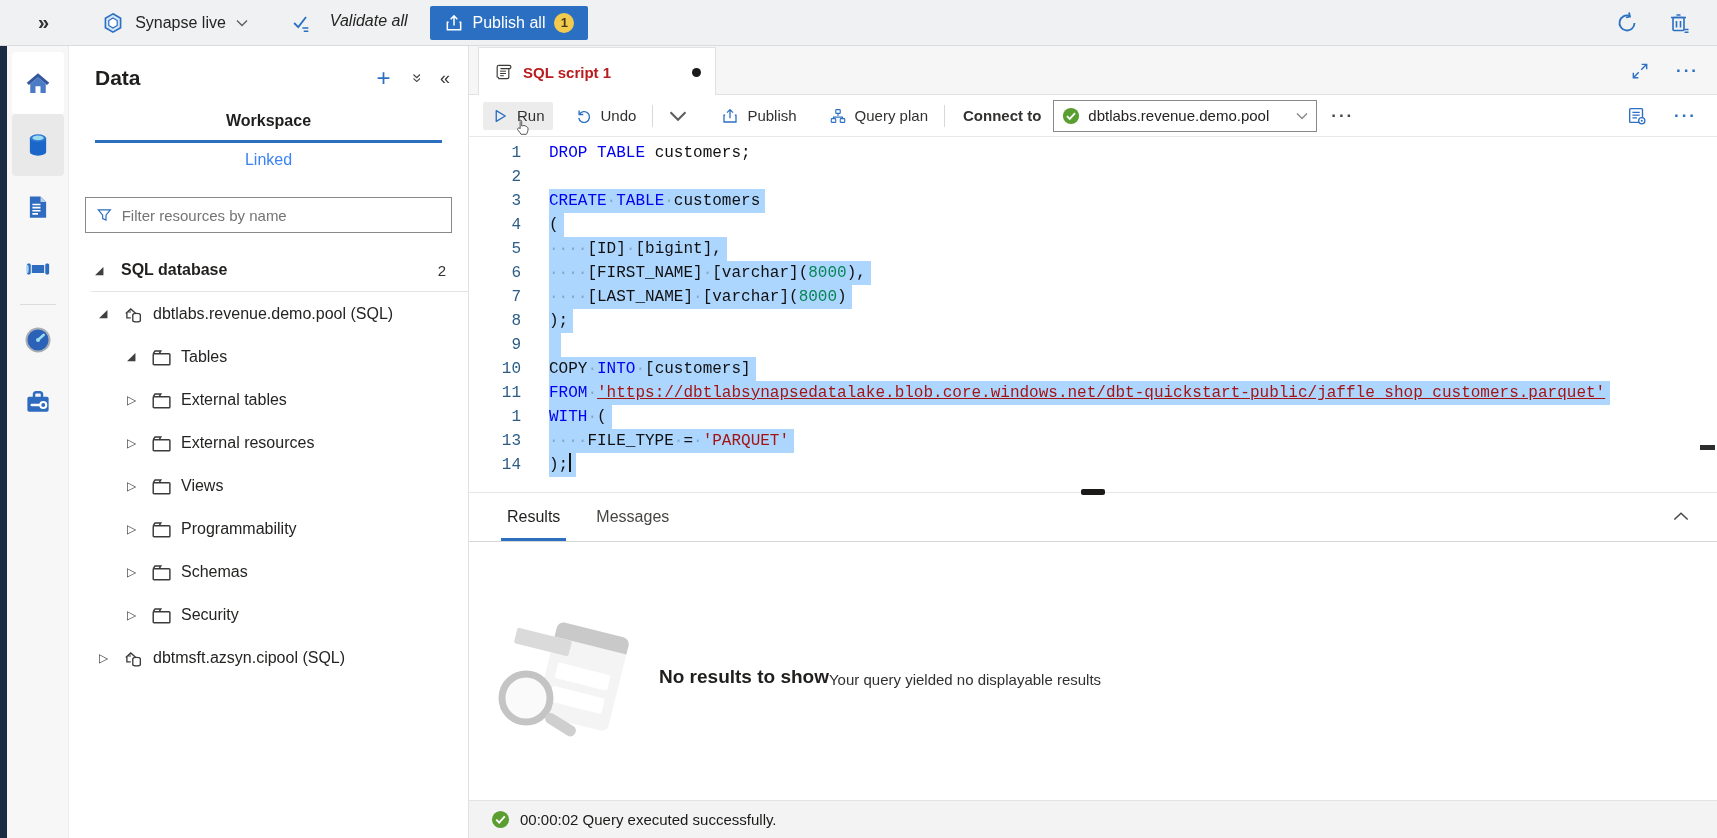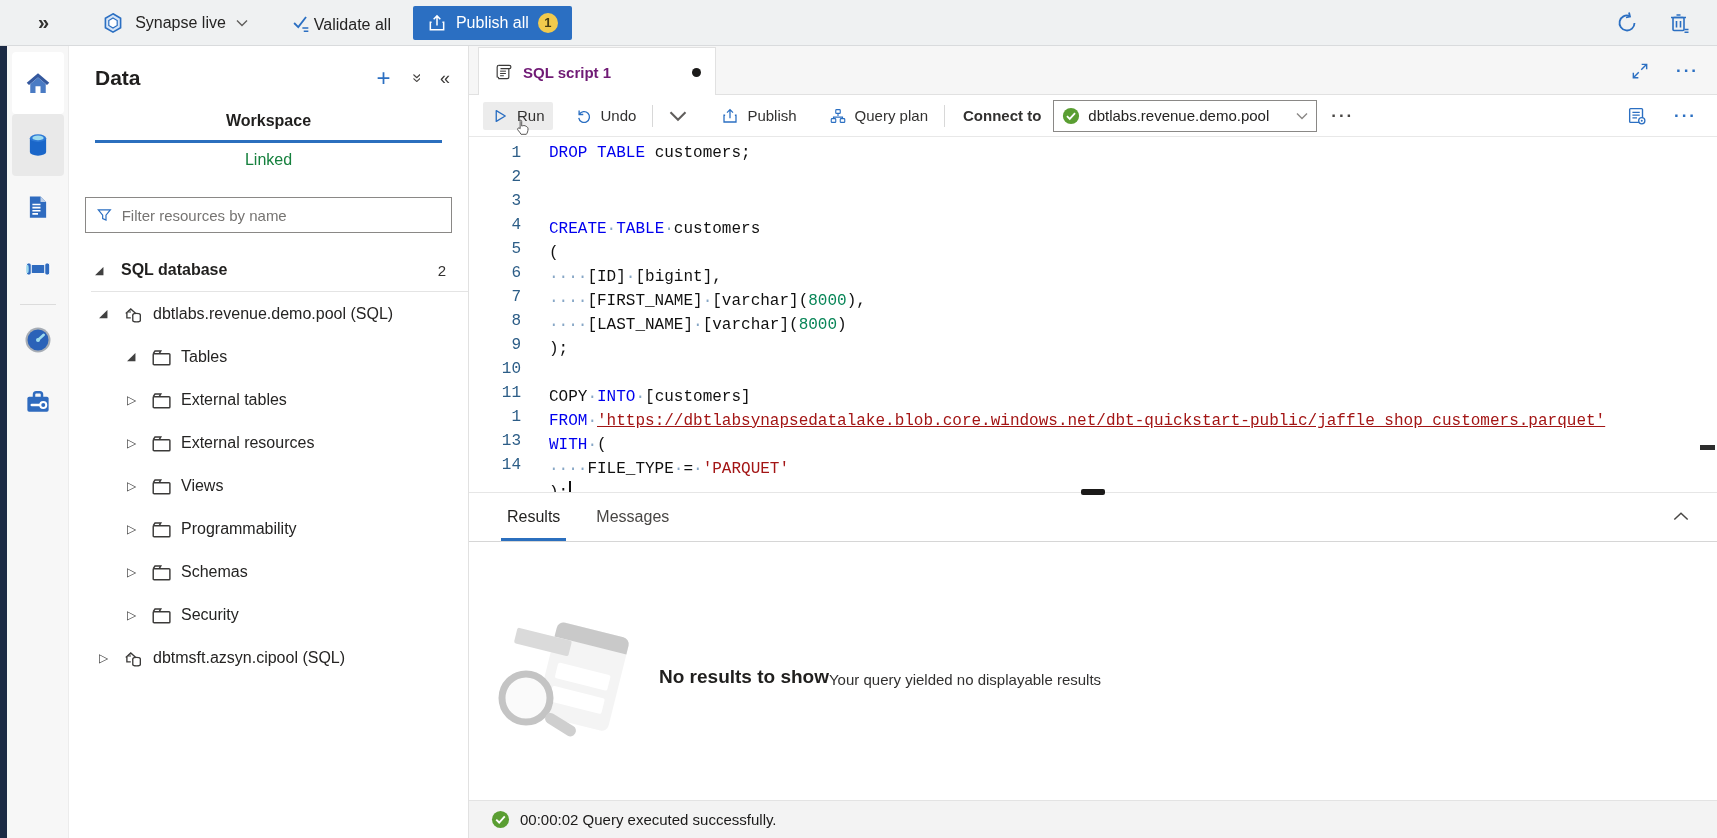--- a/index.html
+++ b/index.html
@@ -6,21 +6,21 @@
   html,body { width:1717px; height:838px; overflow:hidden;
     font-family:"Liberation Sans", sans-serif; background:#fff; color:#252423; }
 
   
   .topbar { position:absolute; left:0; top:0; width:1717px; height:46px;
     background:#eff1f2; border-bottom:1px solid #d9dbdd; display:flex; align-items:center; }
   .tb-collapse { margin-left:38px; font-size:20px; font-weight:bold; color:#323130; cursor:pointer; }
   .env-group { display:flex; align-items:center; margin-left:52px; gap:10px; cursor:pointer; }
   .env-label { font-size:16px; color:#252423; }
   .chev { width:12px; height:8px; }
-  .tb-btn { display:flex; align-items:flex-end; gap:2px; font-size:16px; color:#252423; cursor:pointer; }
+  .tb-btn { display:flex; align-items:flex-start; gap:18px; font-size:16px; color:#252423; cursor:pointer;font-style:italic; }
   .validate { margin-left:42px; }
   .publishall { margin-left:22px; height:34px; padding:0 14px; background:#2b6fc2; border-radius:2px;
     color:#fff; display:flex; align-items:center; gap:9px; font-size:16px; cursor:pointer; }
   .badge { width:20px; height:20px; border-radius:50%; background:#f2ca4d; color:#463c14;
     font-size:13px; font-weight:bold; display:flex; align-items:center; justify-content:center; }
   .tb-right { margin-left:auto; display:flex; align-items:center; gap:28px; padding-right:26px; }
   .tb-icon { width:24px; height:24px; cursor:pointer; }
 
   
   .edgestrip { position:absolute; left:0; top:46px; width:7px; height:792px; background:#1c2b45; }
@@ -36,21 +36,21 @@
   
   .datapanel { position:absolute; left:69px; top:46px; width:400px; height:792px; background:#fff;
     border-right:1px solid #e1e1e1; }
   .dp-head { display:flex; align-items:center; padding:20px 18px 6px 26px; }
   .dp-title { font-size:21px; font-weight:bold; color:#201f1e; }
   .dp-actions { margin-left:auto; display:flex; align-items:center; gap:20px; }
   .dp-plus { font-size:24px; color:#2b6fc2; font-weight:300; line-height:1; cursor:pointer; }
   .dp-dblchev { display:inline-block; transform:rotate(-90deg); font-size:17px; color:#484644; cursor:pointer; }
   .dp-collapse { font-size:18px; color:#3b3a39; cursor:pointer; }
   .dp-tabs { display:flex; margin-top:8px; padding:0 26px;flex-direction:column; }
-  .dp-tab { flex:1; text-align:center; padding:8px 0 10px; font-size:16px; color:#15803d; cursor:pointer;
+  .dp-tab { flex:1; text-align:center; padding:8px 0 10px; font-size:16px; color:#3b82f6; cursor:pointer;
     border-bottom:2px solid transparent; }
   .dp-tab.active { color:#201f1e; font-weight:bold; border-bottom:3px solid #2b6fbe; }
   .dp-filter { margin:16px 16px 0 16px; height:36px; border:1px solid #8a8886; background:#fff;
     display:flex; align-items:center; padding:0 10px; gap:9px; }
   .dp-filter input { border:none; outline:none; font-size:15px; color:#323130; width:100%;
     font-family:"Liberation Sans", sans-serif; }
   .dp-filter input::placeholder { color:#767472; }
   .tree { margin-top:16px; font-size:16px; }
   .tree-section { display:flex; align-items:center; height:42px; padding:0 22px 0 26px; cursor:pointer; }
   .tree-section .label { font-weight:bold; color:#201f1e; margin-left:12px; }
@@ -62,21 +62,21 @@
   .expander { width:14px; display:inline-block; font-size:11px; color:#404040; }
   .tree-row[data-state="expanded"] .expander::before, .tree-section[data-state="expanded"] .expander::before { content:"◢"; }
   .tree-row[data-state="collapsed"] .expander::before, .tree-section[data-state="collapsed"] .expander::before { content:"▷"; font-size:12px; }
   .node-icon { width:20px; height:20px; margin:0 10px 0 10px; flex:none; }
 
   
   .main { position:absolute; left:469px; top:46px; width:1248px; height:792px; display:flex; flex-direction:column; }
   .tabstrip { height:49px; background:#f6f6f6; border-bottom:1px solid #e1e1e1; position:relative; display:flex; }
   .doc-tab { margin-left:9px; width:238px; background:#fff; border:1px solid #e1e1e1; border-bottom:none;
     height:49px; display:flex; align-items:center; padding:0 14px; gap:10px; cursor:pointer; position:relative; top:1px; }
-  .doc-tab .tab-title { font-size:15px; font-weight:bold; color:#701a75; }
+  .doc-tab .tab-title { font-size:15px; font-weight:bold; color:#b91c1c; }
   .dirty-dot { width:9px; height:9px; border-radius:50%; background:#1b1a19; margin-left:auto; }
   .strip-icons { position:absolute; right:18px; top:0; height:49px; display:flex; align-items:center; gap:26px; }
   .strip-icons svg { width:20px; height:20px; cursor:pointer; }
   .dots { color:#2b6fc2; font-size:17px; letter-spacing:2px; font-weight:bold; cursor:pointer; }
 
   .toolbar { height:42px; background:#fff; border-bottom:1px solid #e8e8e8; display:flex; align-items:center;
     font-size:15px; color:#323130; position:relative; }
   .tbar-item { display:flex; align-items:center; gap:8px; cursor:pointer; padding:5px 8px; border-radius:2px; }
   .tbar-item svg { width:18px; height:18px; }
   .tbar-item.hovered { background:#ececec; }
@@ -88,21 +88,21 @@
   .green-check { width:18px; height:18px; flex:none; }
   .tbar-right { margin-left:auto; display:flex; align-items:center; gap:26px; padding-right:20px; }
   .cursor-hand { position:absolute; left:46px; top:24px; width:18px; height:20px; z-index:5; }
 
   
   .editor { height:355px; background:#fff; position:relative; padding-top:4px; overflow:hidden;
     font-family:"Liberation Mono","DejaVu Sans Mono",monospace; font-size:16px; }
   .code-line { display:flex; height:24px; line-height:24px; white-space:pre; }
   .ln { width:52px; text-align:right; color:#2c5d87; flex:none; }
   .lc { margin-left:28px; }
-  .lc.sel { background:#add6ff; padding-right:5px;margin-top:28px; }
+  .lc.sel { background:#add6ff; padding-right:5px; }
   .lc.sel-empty { min-width:12px; }
   .tk-kw { color:#0000ee; }
   .tk-id { color:#101010; }
   .tk-num { color:#098658; }
   .tk-str { color:#a31515; }
   .tk-strlink { color:#a31515; text-decoration:underline; }
   .tk-ws { color:#87a7c6; }
   .tk-sp { color:#101010; }
   .caret { display:inline-block; width:2px; height:19px; background:#111; vertical-align:-3px; margin-left:1px; }
   .scroll-dash { position:absolute; right:2px; top:308px; width:15px; height:5px; background:#2d2d2d; }

